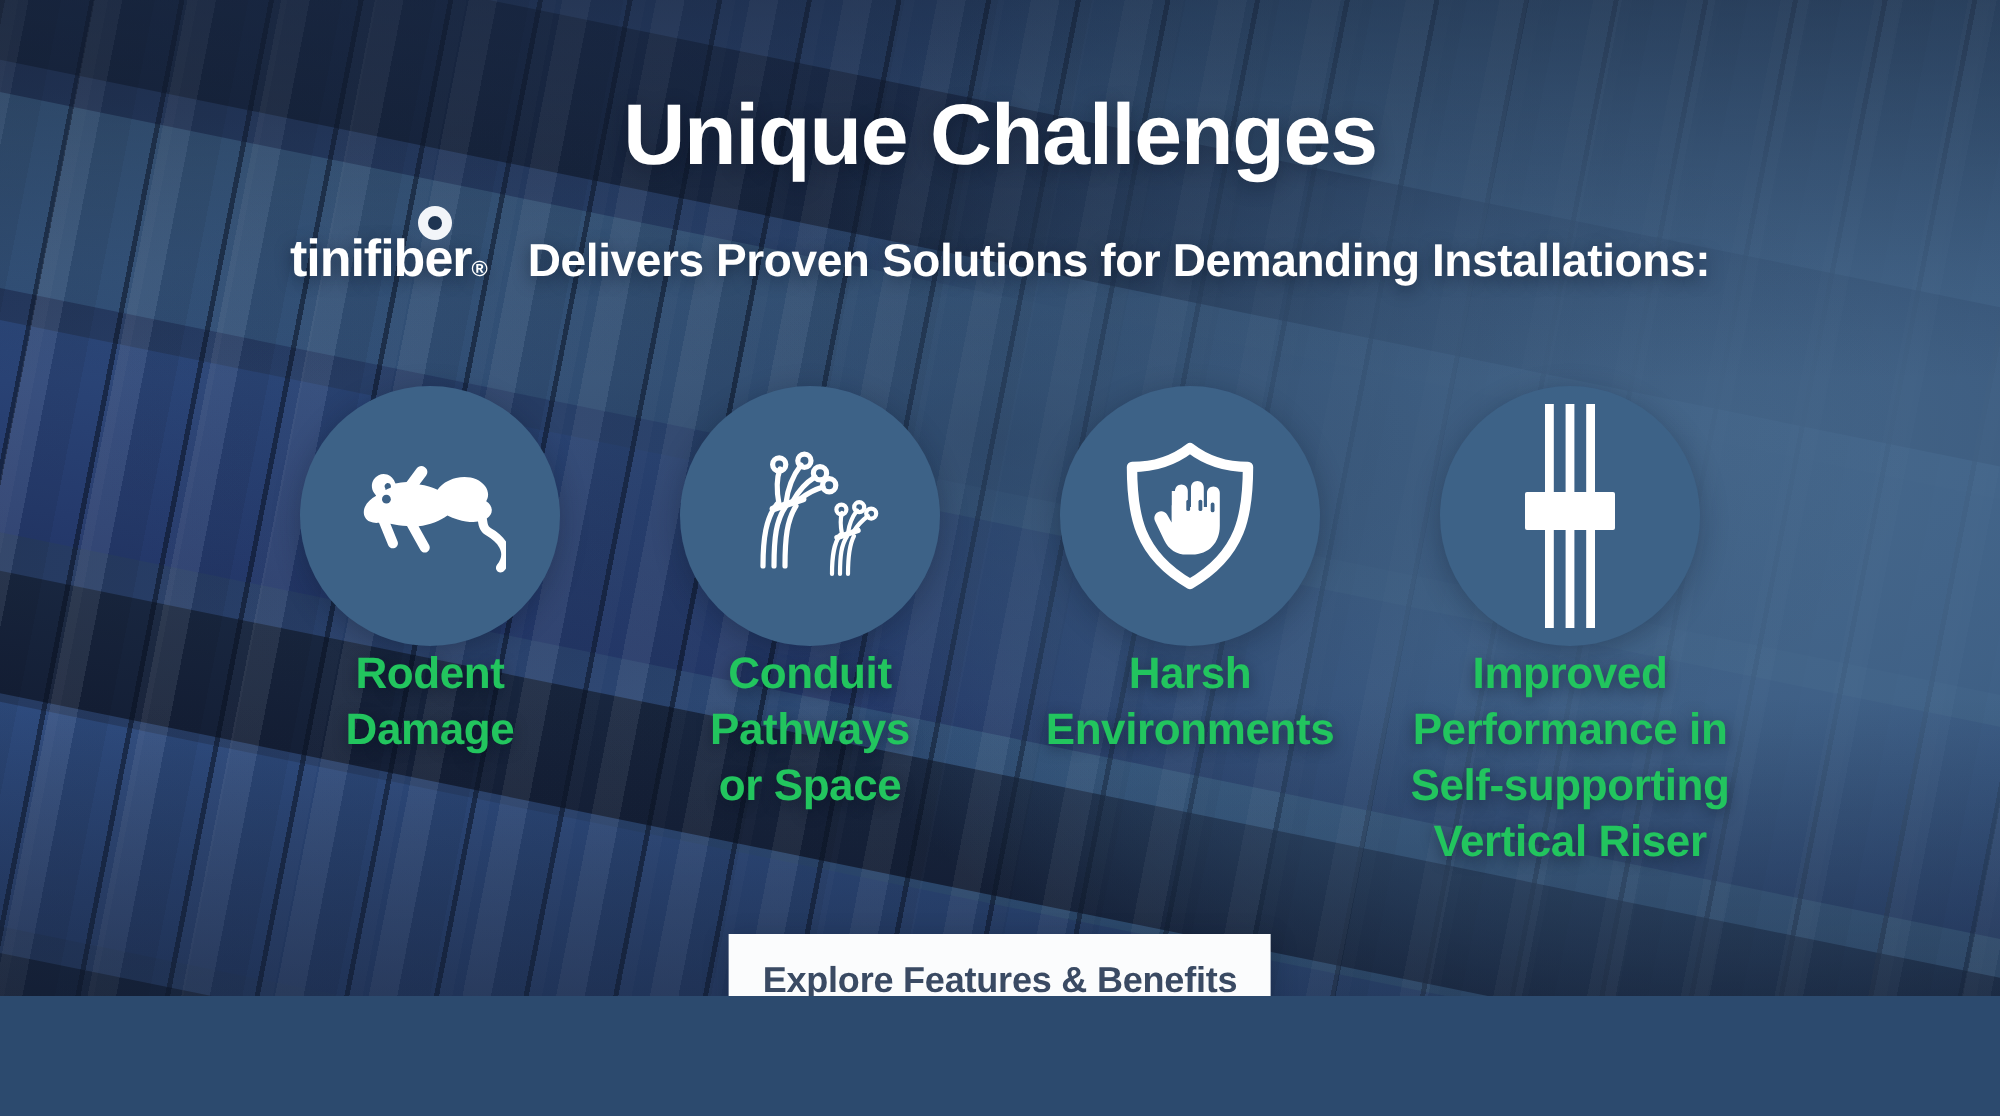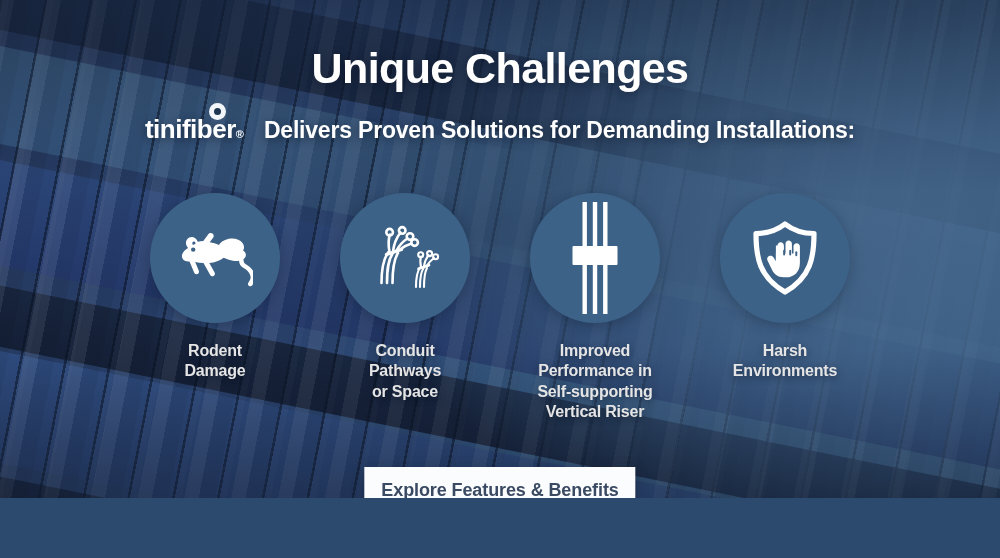--- a/index.html
+++ b/index.html
@@ -110,22 +110,22 @@
   .feature { width:130px; display:flex; flex-direction:column; align-items:center; }
   .circle {
     width:130px; height:130px; border-radius:50%;
     background:#3d6287;
     display:flex; align-items:center; justify-content:center;
     box-shadow:0 3px 14px rgba(10,20,38,0.30);
     flex:0 0 auto;
   }
   .circle svg { display:block; }
   .feature-label {
-    margin-top:18px; text-align:center;
-    font-size:16px; font-weight:700; color:#e5e5e5;
+    text-align:center;
+    font-size:22px; font-weight:700; color:#22c55e;
     line-height:1.28; letter-spacing:-0.2px;
     white-space:pre-line;
     text-shadow:0 2px 7px rgba(8,16,32,0.5);
     width:185px;
   }
 
   
   .cta {
     position:absolute; left:50%; transform:translateX(-50%);
     top:467px;
@@ -225,49 +225,49 @@
           </svg>
         </div>
         <div class="feature-label">Conduit
 Pathways
 or Space</div>
       </div>
 
 
       <div class="feature">
         <div class="circle">
-          <svg width="58" height="112" viewBox="0 0 58 112">
-            <g fill="#ffffff">
-              <rect x="16.5" y="0" width="4.4" height="112"></rect>
-              <rect x="26.8" y="0" width="4.4" height="112"></rect>
-              <rect x="37.1" y="0" width="4.4" height="112"></rect>
-              <rect x="6.5" y="44" width="45" height="19" rx="1"></rect>
-            </g>
-          </svg>
-        </div>
-        <div class="feature-label">Improved
-Performance in
-Self-supporting
-Vertical Riser</div>
-      </div>
-
-      <div class="feature">
-        <div class="circle">
           <svg width="74" height="78" viewBox="0 0 74 78">
             <path fill="none" stroke="#ffffff" stroke-width="5.2" stroke-linejoin="round" d="M37 5 C28 12 17.5 14.5 8 14.5 C8 38 11 58 37 73 C63 58 66 38 66 14.5 C56.5 14.5 46 12 37 5 Z"></path>
             <path fill="#ffffff" d="M29.5 26.5c0-1.8 1.4-3.2 3.2-3.2s3.2 1.4 3.2 3.2v8h1.6v-9.8c0-1.8 1.4-3.2 3.2-3.2s3.2 1.4 3.2 3.2v9.8h1.6v-7c0-1.8 1.4-3.2 3.2-3.2s3.2 1.4 3.2 3.2v16.4c0 8.6-5.6 14.4-13.8 14.4h-2.8c-5 0-9-2.6-11.2-7.2l-4.6-9.6c-.8-1.7-.1-3.7 1.6-4.5 1.6-.8 3.6-.2 4.5 1.4l2.2 3.9V33.6h.1V26.5z"></path>
             <g stroke="#3d6287" stroke-width="1.9" stroke-linecap="round">
               <path d="M36.1 31.8 L36.1 35.6"></path>
               <path d="M42.2 31.8 L42.2 35.6"></path>
               <path d="M48.3 33.2 L48.3 36.2"></path>
             </g>
           </svg>
         </div>
         <div class="feature-label">Harsh
 Environments</div>
       </div>
 
+      <div class="feature">
+        <div class="circle">
+          <svg width="58" height="112" viewBox="0 0 58 112">
+            <g fill="#ffffff">
+              <rect x="16.5" y="0" width="4.4" height="112"></rect>
+              <rect x="26.8" y="0" width="4.4" height="112"></rect>
+              <rect x="37.1" y="0" width="4.4" height="112"></rect>
+              <rect x="6.5" y="44" width="45" height="19" rx="1"></rect>
+            </g>
+          </svg>
+        </div>
+        <div class="feature-label">Improved
+Performance in
+Self-supporting
+Vertical Riser</div>
+      </div>
+
     </div>
 
     <button class="cta">Explore Features &amp; Benefits</button>
 
   </div>
 </div>
 
 </body></html>

